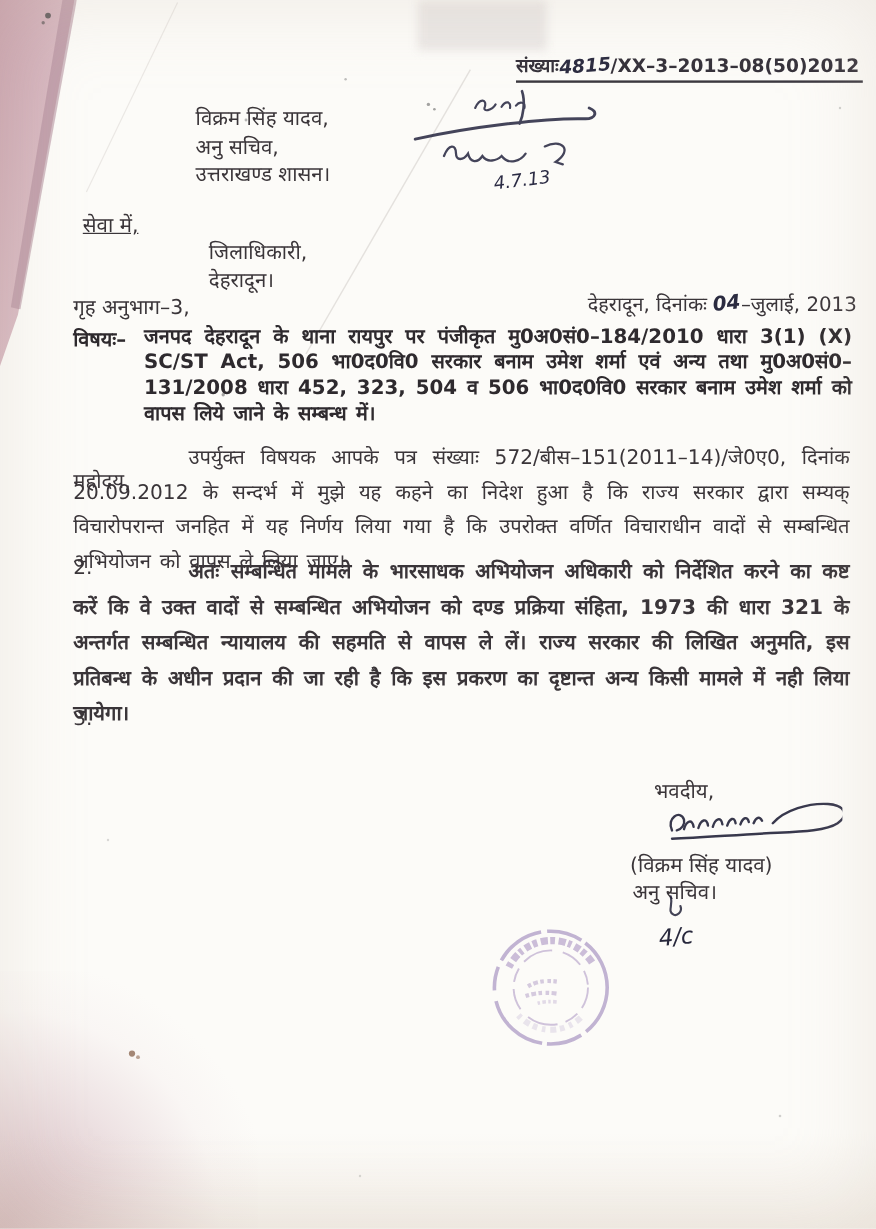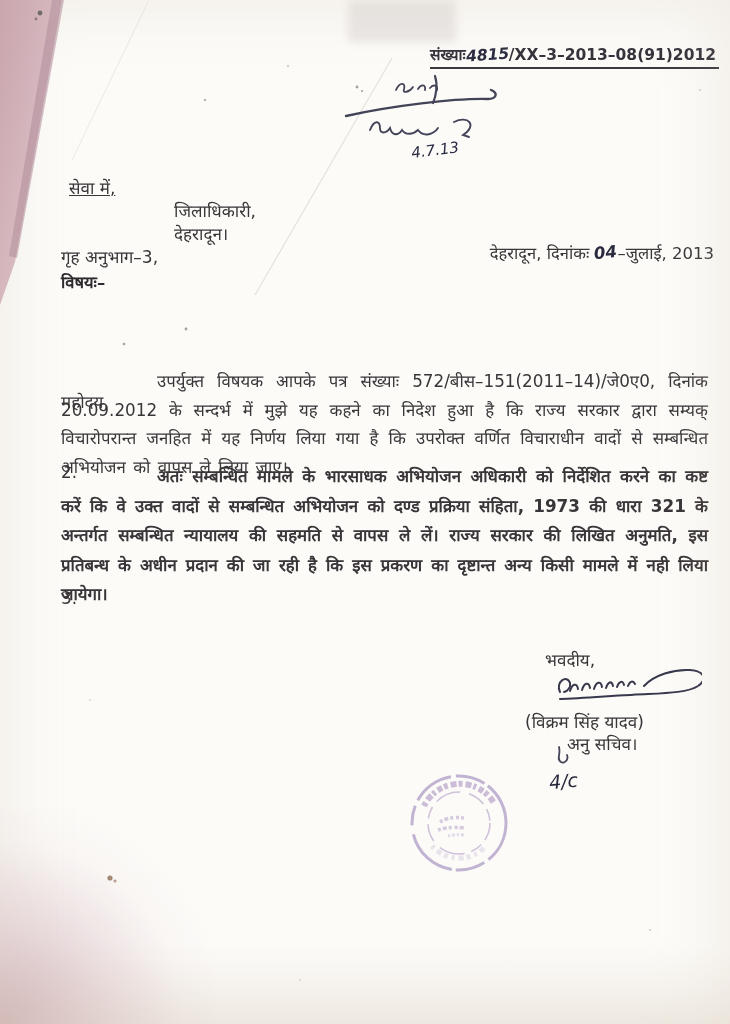--- a/index.html
+++ b/index.html
@@ -74,21 +74,21 @@
   .para { width: 647px; font-size: 16.8px; text-align: justify; word-spacing: 2px; }
   .para1 { left: 61px; top: 367px; line-height: 28.5px; text-indent: 96px; }
   .para-num { font-size: 16.8px; }
   .p2num { left: 61px; top: 462px; }
   .para2 { left: 61px; top: 462px; line-height: 29.5px; text-indent: 96px; font-weight: bold; }
   .p3num { left: 61px; top: 588px; }
   .para3 { left: 61px; top: 588px; line-height: 24px; text-indent: 104px; }
 
   .closing { left: 545px; top: 649px; }
   .sig-name { left: 525px; top: 711px; }
-  .sig-desig { left: 527px; top: 733px; margin-left: 40px; }
+  .sig-desig { left: 527px; top: 733px; }
   .mark-4c {
     left: 549px; top: 770px; font-size: 19px;
     transform: rotate(-5deg);
   }
   .ink { color: #28283c; }
   .stamp-svg { position: absolute; left: 408px; top: 772px; filter: blur(0.6px); }
   .note-svg { position: absolute; left: 338px; top: 72px; }
   .sig-svg { position: absolute; left: 552px; top: 660px; }
   .desig-scribble { position: absolute; left: 553px; top: 745px; }
 </style>
@@ -123,23 +123,28 @@
       <circle cx="650" cy="930" r="1.1" opacity="0.25"></circle>
       <circle cx="300" cy="980" r="1" opacity="0.2"></circle>
     </g>
     <g fill="#8f6c55">
       <circle cx="110" cy="878" r="2.6" opacity="0.8"></circle>
       <circle cx="115" cy="881" r="1.6" opacity="0.6"></circle>
     </g>
   </svg>
 
   <div class="abs ref-line">
-    <span>संख्याः</span><span class="hand hand-ref">4815</span><span>/XX–3–2013–08(91)2012</span>
+    <span>संख्याः</span><span class="hand hand-ref">4815</span><span>/XX–3–2013–08(50)2012</span>
   </div>
 
+  <div class="abs t sender">
+    <div>विक्रम सिंह यादव,</div>
+    <div>अनु सचिव,</div>
+    <div>उत्तराखण्ड शासन।</div>
+  </div>
 
   <svg class="note-svg" width="170" height="92" viewBox="0 0 170 92">
     <g fill="none" stroke="#2b2b44" stroke-width="2" stroke-linecap="round" opacity="0.88">
       <path d="M58,18 c4,-9 10,-7 8,-1 c-2,5 6,3 9,-2 m5,2 c3,-5 8,-5 7,1 m5,-2 c3,-4 8,-3 7,2" stroke-width="1.8"></path>
       <path d="M97,4 C100,13 98,24 95,31" stroke-width="2.2"></path>
       <path d="M8,44 C52,34 118,26 150,27 c8,0 11,-6 3,-9" stroke-width="2.4"></path>
       <path d="M32,58 c4,-10 10,-10 10,-2 c0,6 6,6 10,0 c2,8 8,8 12,2 c4,6 12,4 16,0 c6,8 16,4 20,-2" stroke-width="1.9"></path>
       <path d="M116,50 c14,-7 24,3 9,13 l6,2" stroke-width="1.9"></path>
     </g>
     <text x="74" y="86" font-size="15" font-style="italic" fill="#2b2b44" transform="rotate(-7 74 86)">4.7.13</text>
@@ -148,20 +153,21 @@
   <div class="abs t addr-label">सेवा में,</div>
   <div class="abs t recipient-title">जिलाधिकारी,</div>
   <div class="abs t recipient-place">देहरादून।</div>
   <div class="abs t section-line">गृह अनुभाग–3,</div>
 
   <div class="abs date-line">
     <span>देहरादून, दिनांकः </span><span class="hand hand-day">04</span><span>–जुलाई, 2013</span>
   </div>
 
   <div class="abs subject-label">विषयः–</div>
+  <div class="abs subject-text">जनपद देहरादून के थाना रायपुर पर पंजीकृत मु0अ0सं0–184/2010 धारा 3(1) (X) SC/ST Act, 506 भा0द0वि0 सरकार बनाम उमेश शर्मा एवं अन्य तथा मु0अ0सं0–131/2008 धारा 452, 323, 504 व 506 भा0द0वि0 सरकार बनाम उमेश शर्मा को वापस लिये जाने के सम्बन्ध में।</div>
 
   <div class="abs t salutation">महोदय,</div>
   <div class="abs para para1">उपर्युक्त विषयक आपके पत्र संख्याः 572/बीस–151(2011–14)/जे0ए0, दिनांक 20.09.2012 के सन्दर्भ में मुझे यह कहने का निदेश हुआ है कि राज्य सरकार द्वारा सम्यक् विचारोपरान्त जनहित में यह निर्णय लिया गया है कि उपरोक्त वर्णित विचाराधीन वादों से सम्बन्धित अभियोजन को वापस ले लिया जाए।</div>
   <div class="abs para-num p2num">2.</div>
   <div class="abs para para2">अतः सम्बन्धित मामले के भारसाधक अभियोजन अधिकारी को निर्देशित करने का कष्ट करें कि वे उक्त वादों से सम्बन्धित अभियोजन को दण्ड प्रक्रिया संहिता, 1973 की धारा 321 के अन्तर्गत सम्बन्धित न्यायालय की सहमति से वापस ले लें। राज्य सरकार की लिखित अनुमति, इस प्रतिबन्ध के अधीन प्रदान की जा रही है कि इस प्रकरण का दृष्टान्त अन्य किसी मामले में नही लिया जायेगा।</div>
   <div class="abs para-num p3num">3.</div>
 
   <div class="abs t closing">भवदीय,</div>
 
   <svg class="sig-svg" width="150" height="48" viewBox="0 0 150 48">

